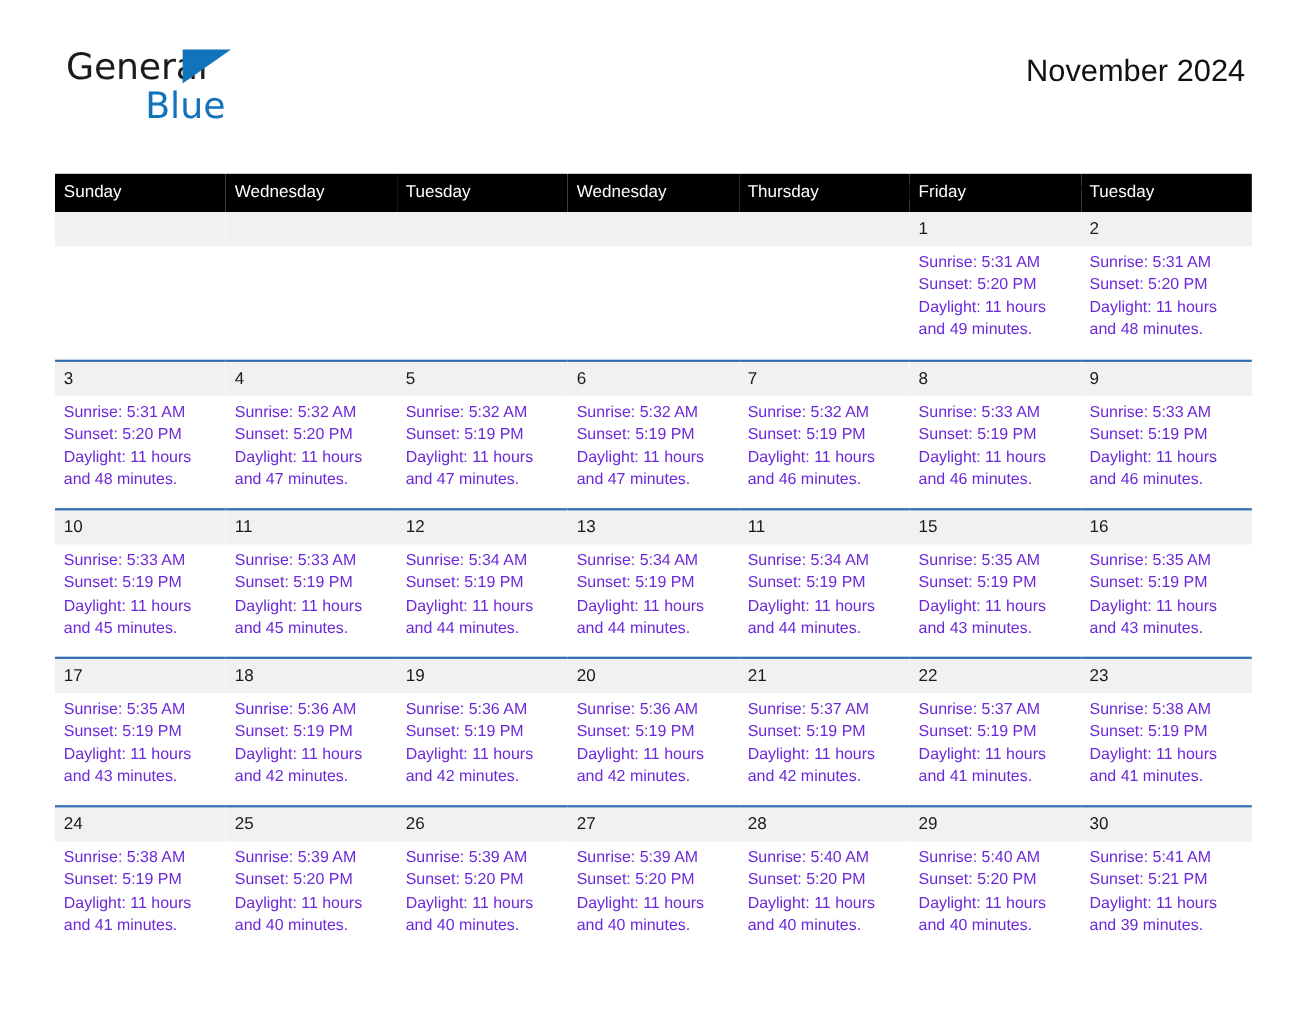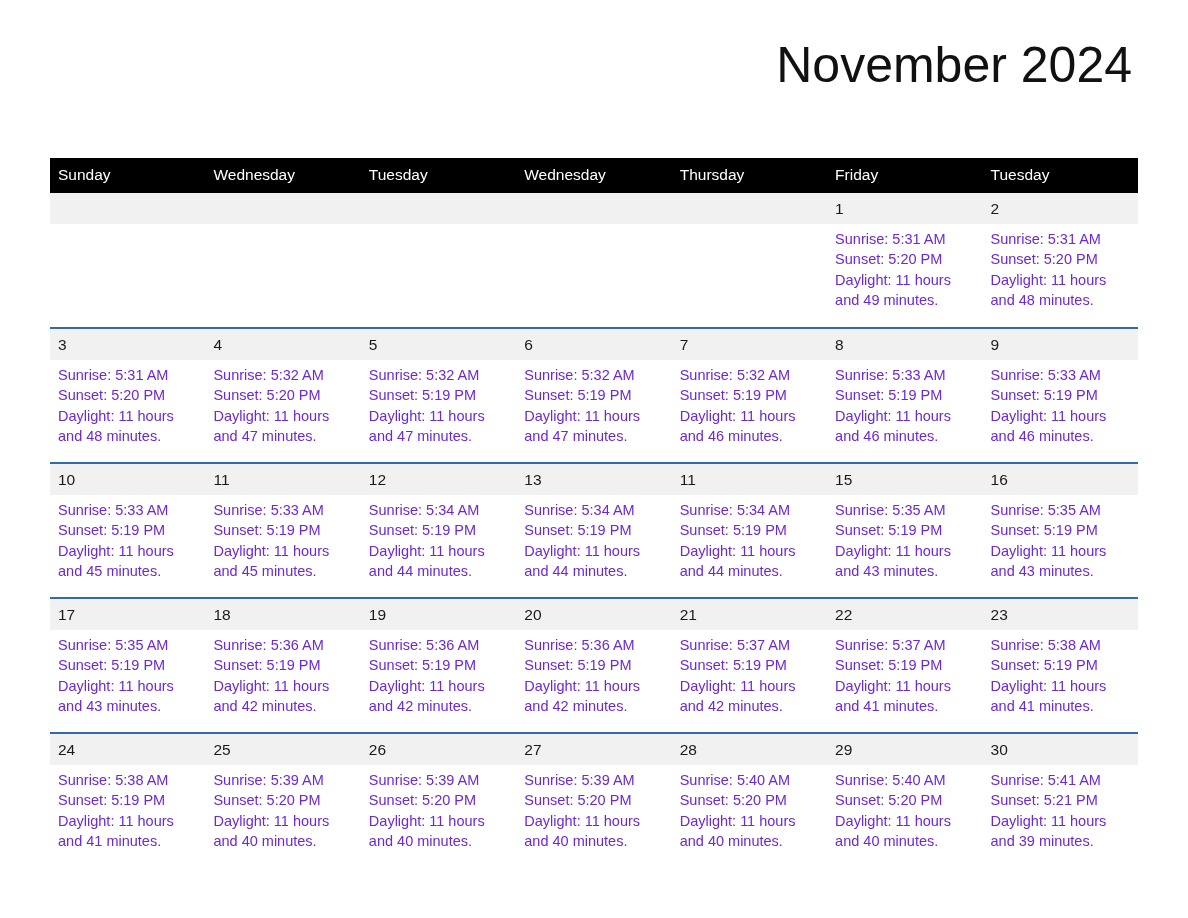--- a/index.html
+++ b/index.html
@@ -60,21 +60,21 @@
     font-size: 33px;
     line-height: 34px;
     color: #1273bd;
     font-family: "DejaVu Sans", sans-serif;
     font-weight: 400;
   }
   .title {
     position: absolute;
     right: 6px;
     top: 44px;
-    font-size: 50px;
+    font-size: 28px;
     line-height: 42px;
     font-weight: 400;
     color: #111111;
     text-align: right;
     white-space: nowrap;
   }
   .subtitle {
     position: absolute;
     right: 6px;
     top: 114px;
@@ -135,20 +135,25 @@
   }
   .details div { white-space: nowrap; }
 </style>
 </head>
 <body>
 
 <div class="page">
 
   <div class="header">
 
+    <div class="logo">
+      <span class="logo-row1">General</span>
+      <span class="logo-tri"></span>
+      <span class="logo-row2">Blue</span>
+    </div>
 
     <div class="title">November 2024</div>
     <div class="subtitle">Libertad, Northern Mindanao, Philippines</div>
   </div>
 
   <div class="calendar">
     <table class="cal">
       <thead>
         <tr>
           <th>Sunday</th>

